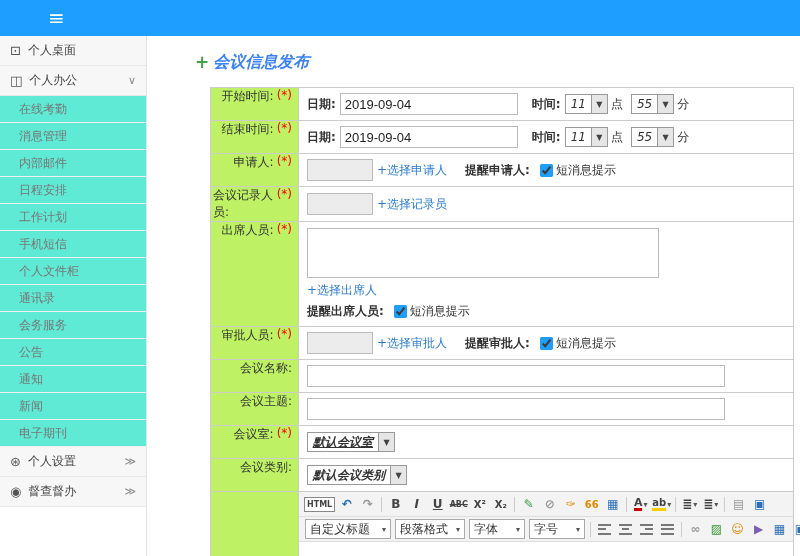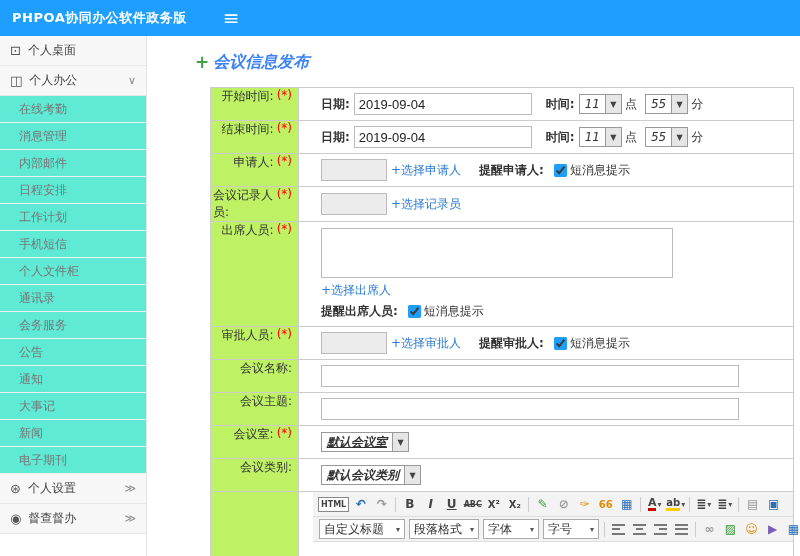--- a/index.html
+++ b/index.html
@@ -25,21 +25,21 @@
   .main { flex:1; padding:14px 6px 0 48px; overflow:hidden; }
   .ptitle { display:flex; align-items:center; gap:4px; margin:2px 0 14px 0; }
   .plus  { color:#43a047; font-weight:bold; font-size:17px; line-height:1; }
   .ptext { font-size:16px; font-weight:bold; color:#3b82f6;font-style:italic; }
   
   .form { width:584px; border:1px solid #ccc; border-bottom:none; margin-left:15px; }
   .frow { display:flex; border-bottom:1px solid #ccc; min-height:33px; }
   .flabel { width:88px; flex:none; background:#bef264; border-right:1px solid #ccc;
             display:flex; align-items:flex-start; justify-content:flex-end; padding:0 6px 0 2px; color:#333; }
   .req { color:#f00; margin-left:3px; }
-  .fcontent { flex:1; display:flex; align-items:center; padding:5px 8px; min-width:0;margin-left:14px; }
+  .fcontent { flex:1; display:flex; align-items:center; padding:5px 8px; min-width:0; }
   .fcontent.vstack { flex-direction:column; align-items:flex-start; padding:6px 8px; }
   .blabel { font-weight:bold; margin-right:4px; white-space:nowrap; }
   .gapl { margin-left:14px; }
   .txt { height:22px; border:1px solid #bbb; padding:0 4px; font-size:13px; font-family:Liberation Sans, sans-serif; color:#222; }
   .date  { width:178px; }
   .small { width:66px; background:#ececec; }
   .wide  { width:418px; }
   textarea.box { width:352px; height:50px; border:1px solid #bbb; resize:none; font-family:inherit; }
   .dd { display:inline-flex; align-items:stretch; border:1px solid #999; background:#fff; height:20px; cursor:pointer;font-style:italic; }
   .dd .val { padding:0 5px; display:flex; align-items:center; font-size:12px; }
@@ -75,21 +75,20 @@
   .align-right  i:nth-child(2){ width:60%; align-self:flex-end; }
   .c-blue{color:#2b6fb5} .c-gray{color:#999} .c-green{color:#3a9a3a}
   .c-orange{color:#e08a00} .c-purple{color:#7a5fb5}
   .edit-area { height:70px; background:#fff; }
 </style>
 </head>
 <body>
 
 <div>
   <header class="topbar">
-    <span class="brand">PHPOA协同办公软件政务版</span>
     <span class="menu">≡</span>
   </header>
 
   <div class="layout">
     <aside class="sidebar">
       <div class="shead">
         <span class="sicon">⊡</span>
         <span>个人桌面</span>
       </div>
       <div class="shead">
@@ -101,21 +100,20 @@
       <div class="ssub">消息管理</div>
       <div class="ssub">内部邮件</div>
       <div class="ssub">日程安排</div>
       <div class="ssub">工作计划</div>
       <div class="ssub">手机短信</div>
       <div class="ssub">个人文件柜</div>
       <div class="ssub">通讯录</div>
       <div class="ssub">会务服务</div>
       <div class="ssub">公告</div>
       <div class="ssub">通知</div>
-      <div class="ssub">大事记</div>
       <div class="ssub">新闻</div>
       <div class="ssub">电子期刊</div>
       <div class="shead">
         <span class="sicon">⊛</span>
         <span>个人设置</span>
         <span class="chev">≫</span>
       </div>
       <div class="shead">
         <span class="sicon">◉</span>
         <span>督查督办</span>

